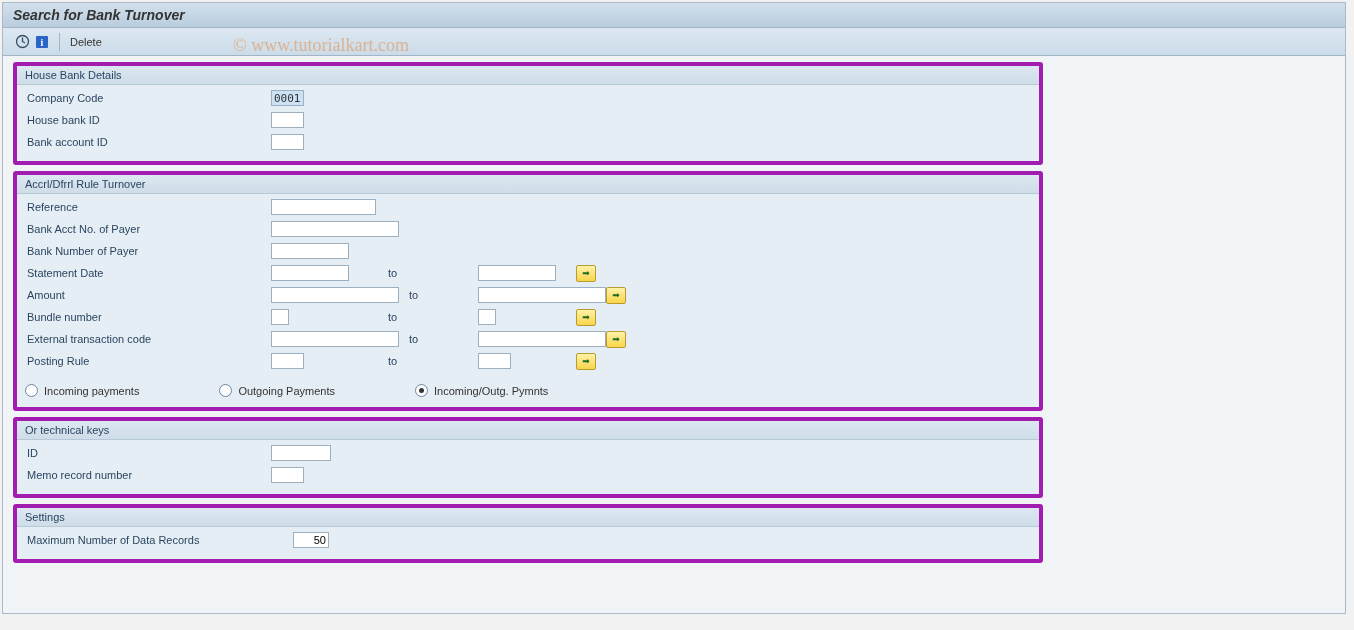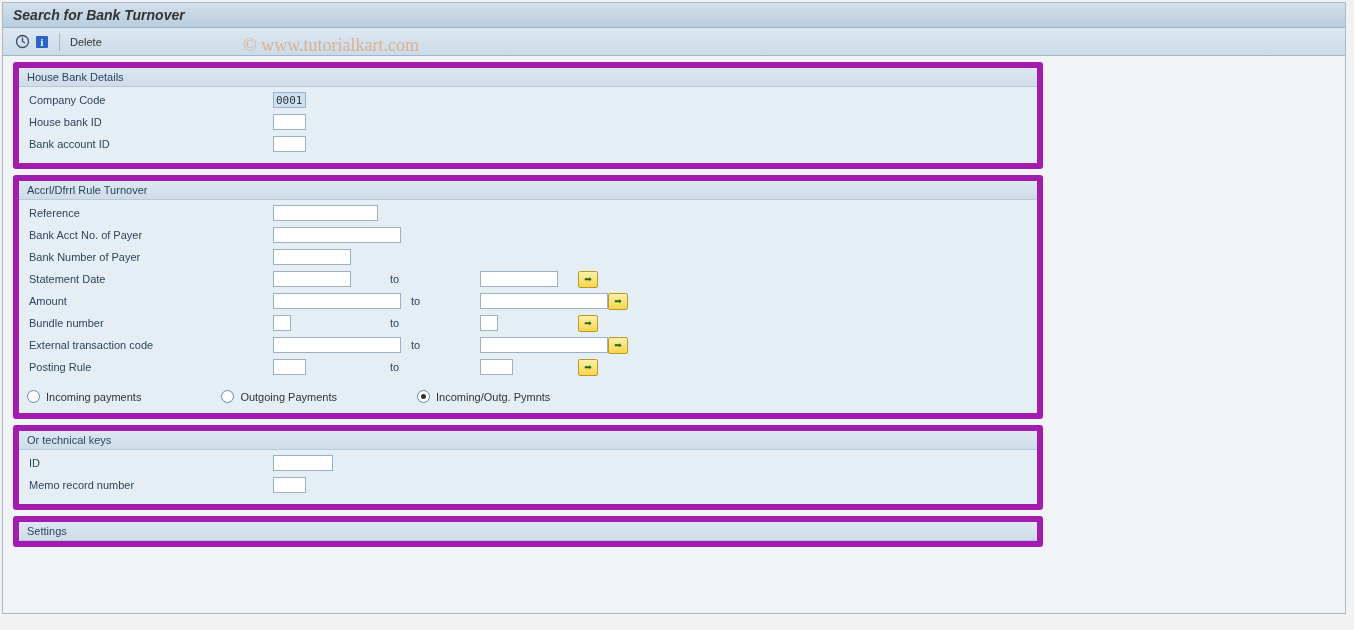--- a/index.html
+++ b/index.html
@@ -39,32 +39,32 @@
     display:inline-flex; align-items:center; justify-content:center;
     width:18px; height:18px; margin-right:2px;
     cursor:pointer;
   }
   .toolbar .sep {
     width:1px; height:18px; background:#a0b5c8; margin:0 6px;
   }
   .toolbar .label { cursor:pointer; padding:2px 4px;}
   .watermark {
     position:absolute;
-    left: 243px; top: 35px;
+    left: 233px; top: 35px;
     color: rgba(230,140,70,0.55);
     font-size: 18px;
     font-family: "Times New Roman", serif;
     pointer-events:none;
   }
   .content {
     padding: 6px 10px;
     width: 1050px;
   }
   .group {
-    border: 6px solid #a21caf;
+    border: 4px solid #a21caf;
     margin-bottom: 6px;
     background: #e6eef5;
     border-radius: 3px;
   }
   .group-head {
     background: linear-gradient(to bottom, #dce7f1, #cfdde9);
     border-bottom: 1px solid #b7c8d7;
     padding: 3px 8px;
     font-size: 11px;
     color: #2a4560;
@@ -261,16 +261,22 @@
         </div>
         <div class="row">
           <span class="lbl">Memo record number</span>
           <span class="input-box w-sm"><input class="plain" style=""></span>
         </div>
       </div>
     </div>
 
     <div class="group">
       <div class="group-head">Settings</div>
+      <div class="group-body">
+        <div class="row">
+          <span class="lbl" style="width:268px">Maximum Number of Data Records</span>
+          <span class="input-box" style="width:36px;text-align:right"><input class="plain" style="text-align: right;" value="50"></span>
+        </div>
+      </div>
     </div>
 
   </div>
 </div>
 
 </body></html>

